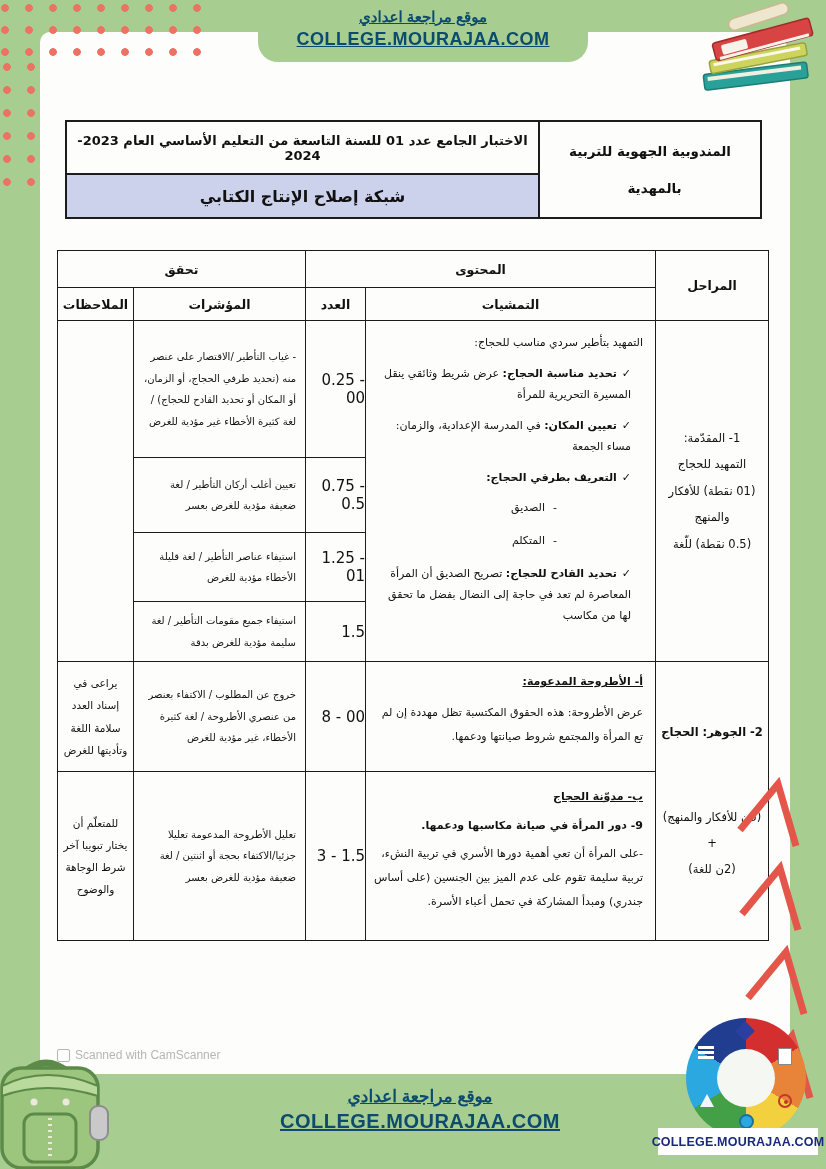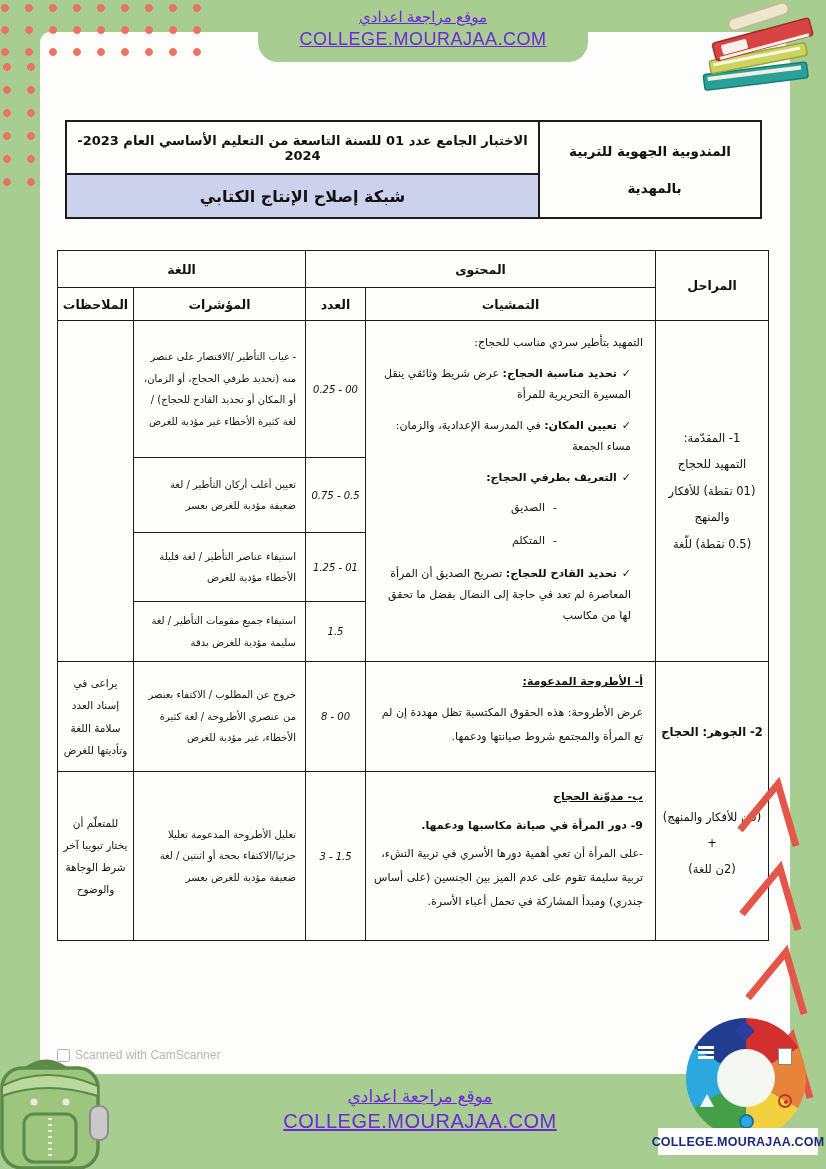--- a/index.html
+++ b/index.html
@@ -15,22 +15,22 @@
   .top-tab { position:absolute; left:258px; top:0; width:330px; height:62px;
              background:#a8cd90; border-radius:0 0 20px 20px; }
 
   
   .dots { position:absolute; pointer-events:none;
           background-image:radial-gradient(circle at 5px 5px, #ec7263 3.5px, rgba(0,0,0,0) 4.2px);
           background-size:24px 22px; }
   .dots-top { left:0; top:3px; width:214px; height:58px; }
   .dots-left { left:2px; top:62px; width:46px; height:130px; background-size:24px 23px; }
 
-  .banner { position:absolute; text-align:center; color:#6d28d9;
-            font-family:"Liberation Sans", sans-serif; font-weight:normal; }
+  .banner { position:absolute; text-align:center; color:#0c4a6e;
+            font-family:"Liberation Sans", sans-serif; font-weight:bold; }
   .banner-top { left:263px; top:8px; width:320px; }
   .banner-bottom { left:210px; top:1086px; width:420px; }
   .banner .l1 { display:block; font-size:15px; text-decoration:underline; margin-bottom:3px; }
   .banner .l2 { display:block; font-size:18px; text-decoration:underline; letter-spacing:0.5px; }
   .banner-bottom .l1 { font-size:17px; }
   .banner-bottom .l2 { font-size:20px; }
 
   
   .doc-header { position:absolute; left:65px; top:120px; width:697px; border-collapse:collapse;
                 direction:rtl; table-layout:fixed; }
@@ -61,21 +61,21 @@
   .cell-steps { vertical-align:top; padding:10px 12px 22px 8px; font-size:11px; line-height:1.9; }
   .steps-title { margin-bottom:10px; }
   .step-item { margin-bottom:10px; padding-right:12px; }
   .step-item .chk { font-weight:bold; margin-left:5px; }
   .party-item { margin-bottom:12px; padding-right:86px; }
   .party-item .dash { margin-left:8px; }
   .sub-hd { font-weight:bold; text-decoration:underline; margin-bottom:8px; }
   .sub-bold { font-weight:bold; margin-bottom:6px; }
   .steps-body { line-height:2.15; }
 
-  .cell-score { text-align:center; font-size:10px; direction:ltr;font-style:italic; }
+  .cell-score { text-align:right; font-size:15px; direction:ltr; }
   .cell-ind { font-size:10px; line-height:2.15; padding:4px 9px; text-align:right; }
   .cell-note { font-size:10.5px; line-height:2.1; text-align:center; padding:2px 3px; }
 
   
   .scan-mark { position:absolute; left:57px; top:1048px; color:#b6b6b6;
                font-family:"Liberation Sans", sans-serif; font-size:12px;
                display:flex; align-items:center; gap:5px; }
   .scan-ic { width:13px; height:13px; border:1.6px solid #b6b6b6; border-radius:2px; display:inline-block; }
 
   
@@ -162,21 +162,21 @@
       <col class="col-stages">
         <col class="col-steps">
         <col class="col-score">
         <col class="col-ind">
         <col class="col-notes">
     </colgroup>
     <tbody>
         <tr class="hrow1">
       <th rowspan="2">المراحل</th>
       <th colspan="2">المحتوى</th>
-      <th colspan="2">اللغة</th>
+      <th colspan="2">تحقق</th>
     </tr>
     <tr class="hrow2">
       <th>التمشيات</th>
       <th>العدد</th>
       <th>المؤشرات</th>
       <th>الملاحظات</th>
     </tr>
 
     <tr class="r1">
       <td class="cell-stage" rowspan="4">

